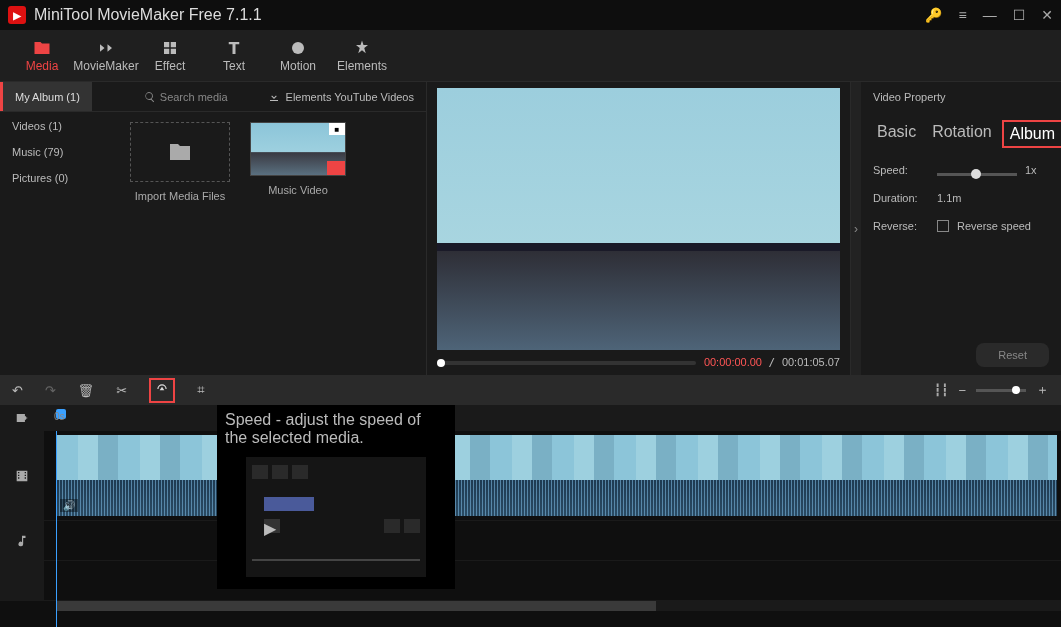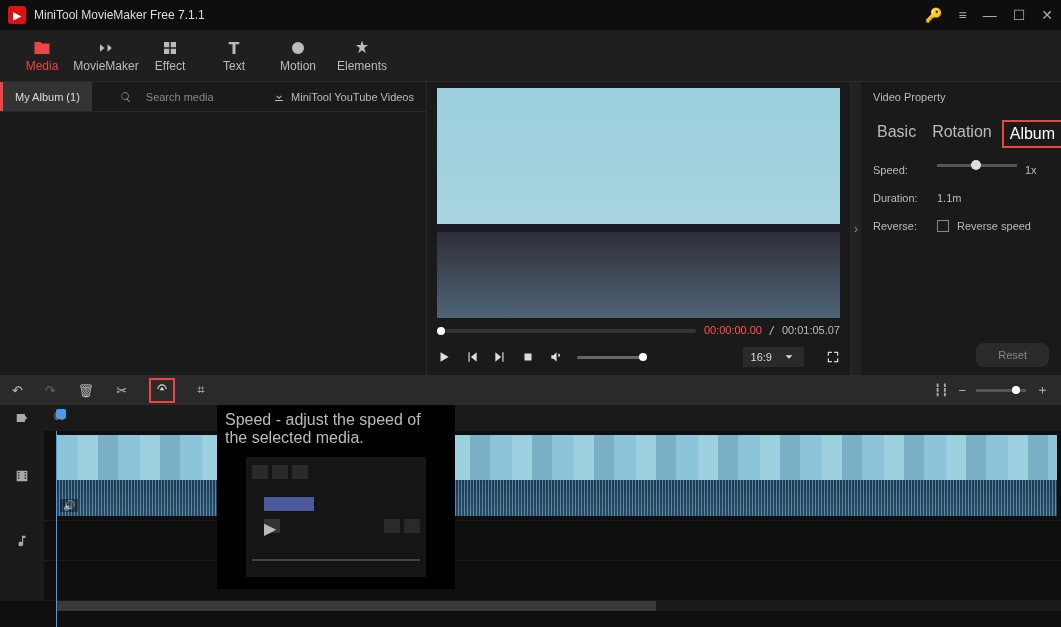--- a/index.html
+++ b/index.html
@@ -1,35 +1,35 @@
 <!DOCTYPE html>
 <html><head>
 <meta charset="utf-8">
 <style>
 * { margin:0; padding:0; box-sizing:border-box; font-family:"Segoe UI",Arial,sans-serif; }
 body { background:#1a1a1a; color:#bbb; width:1061px; height:627px; overflow:hidden; font-size:12px; }
 
 .titlebar { height:30px; background:#0e0e0e; display:flex; align-items:center; padding:0 8px; }
 .logo { width:18px; height:18px; background:#d11; border-radius:3px; margin-right:8px; display:flex; align-items:center; justify-content:center; color:#fff; font-size:10px; font-weight:bold; }
-.title { color:#ddd; font-size:12px; flex:1; }
+.title { color:#ddd; font-size:16px; flex:1; }
 .winbtns { display:flex; gap:16px; align-items:center; }
 .winbtns span { color:#aaa; cursor:pointer; font-size:14px; }
 .key { color:#f5c518; font-size:12px; }
 
 .topbar { height:52px; background:#1f1f1f; display:flex; padding:0 12px; gap:4px; border-bottom:1px solid #2a2a2a; }
 .topbtn { width:60px; display:flex; flex-direction:column; align-items:center; justify-content:center; color:#bbb; cursor:pointer; gap:2px; }
 .topbtn.active { color:#e44; }
 .topbtn svg { width:18px; height:18px; }
 .topbtn span { font-size:12px; }
 
 .main { display:flex; height:293px; }
 .mediapanel { width:426px; background:#1a1a1a; display:flex; flex-direction:column; }
 .mediabar { height:30px; display:flex; align-items:center; border-bottom:1px solid #2a2a2a; }
 .album { background:#333; padding:0 12px; height:100%; display:flex; align-items:center; color:#ddd; font-size:11px; border-left:3px solid #e44; }
-.search { flex:1; display:flex; align-items:center; padding-left:28px; color:#888; font-size:11px; gap:14px; }
+.search { flex:1; display:flex; align-items:center; padding-left:4px; color:#888; font-size:11px; gap:4px;margin-left:48px; }
 .dlbtn { padding:0 12px; color:#bbb; font-size:11px; display:flex; align-items:center; gap:6px; }
 
 .mediabody { display:flex; flex:1; }
 .medialeft { width:120px; padding:8px 12px; display:flex; flex-direction:column; gap:14px; font-size:11px; color:#bbb; }
 .mediaright { flex:1; display:flex; padding:10px; gap:20px; align-items:flex-start; }
 .importbox { width:100px; height:60px; border:1px dashed #555; display:flex; align-items:center; justify-content:center; color:#aaa; }
 .importwrap { display:flex; flex-direction:column; align-items:center; gap:8px; font-size:11px; color:#aaa; }
 .clipitem { display:flex; flex-direction:column; align-items:center; gap:8px; font-size:11px; color:#aaa; }
 .thumb { width:96px; height:54px; background:linear-gradient(#8cc5d9 0%,#9dd0df 55%,#3a3a42 57%,#5a7080 100%); position:relative; border:1px solid #444; }
 .thumb::after { content:""; position:absolute; right:0; bottom:0; width:18px; height:14px; background:#e44; }
@@ -51,21 +51,21 @@
 .volslider { width:70px; height:3px; background:#666; border-radius:2px; position:relative; }
 .volslider::after { content:""; width:8px; height:8px; background:#fff; border-radius:50%; position:absolute; right:0; top:-3px; }
 .aspect { margin-left:auto; background:#2a2a2a; padding:3px 8px; display:flex; align-items:center; gap:10px; font-size:11px; color:#ddd; }
 .fsicon { margin-left:8px; }
 
 .proppanel { width:200px; background:#1a1a1a; display:flex; flex-direction:column; padding-bottom:8px; }
 .prophdr { height:30px; display:flex; align-items:center; padding:0 12px; font-size:11px; color:#bbb; }
 .proptabs { display:flex; gap:4px; padding:8px 10px; font-size:16px; }
 .proptabs span { padding:3px 6px; color:#bbb; cursor:pointer; }
 .proptabs span.active { border:2px solid #e44; color:#fff; }
-.proprow { display:flex; align-items:flex-start; padding:8px 12px; font-size:11px; color:#bbb; gap:8px; }
+.proprow { display:flex; align-items:flex-end; padding:8px 12px; font-size:11px; color:#bbb; gap:8px; }
 .proprow .lbl { width:56px; }
 .speedslider { width:80px; height:3px; background:#555; position:relative; }
 .speedslider::after { content:""; width:10px; height:10px; background:#ddd; border-radius:50%; position:absolute; left:42%; top:-4px; }
 .chk { width:12px; height:12px; border:1px solid #888; }
 .rightgap { display:flex; }
 .resetbtn { margin:auto 12px 0 auto; display:flex; background:#2a2a2a; color:#888; padding:6px 22px; font-size:11px; cursor:pointer;border-radius:8px; }
 
 .toolbar { height:30px; background:#2a2a2a; display:flex; align-items:center; padding:0 12px; gap:22px; }
 .toolbar .t { color:#bbb; font-size:13px; cursor:pointer; }
 .toolbar .t.boxed { border:2px solid #e44; padding:2px 4px; }
@@ -161,61 +161,57 @@
       <div class="search">
         <svg width="12" height="12" viewBox="0 0 24 24">
             <path d="M10 2a8 8 0 015.3 13.9l5 5-1.4 1.4-5-5A8 8 0 1110 2zm0 2a6 6 0 100 12 6 6 0 000-12z"></path>
           </svg>
         <span>Search media</span>
       </div>
       <div class="dlbtn">
         <svg width="12" height="12" viewBox="0 0 24 24">
             <path d="M12 3v10l4-4 1.4 1.4L12 16 6.6 10.4 8 9l4 4V3h0zM4 18h16v2H4v-2z"></path>
           </svg>
-        <span>MiniTool YouTube Videos</span>
+        <span>Elements YouTube Videos</span>
+      </div>
+    </div>
+    <div class="mediabody">
+      <div class="medialeft">
+        <div>Videos (1)</div>
+        <div>Music (79)</div>
+        <div>Pictures (0)</div>
+      </div>
+      <div class="mediaright">
+        <div class="importwrap">
+          <div class="importbox">
+            <svg width="24" height="24" viewBox="0 0 24 24">
+                <path fill="#aaa" d="M10 4H2v16h20V6H12l-2-2z"></path>
+              </svg>
+          </div>
+          <span>Import Media Files</span>
+        </div>
+        <div class="clipitem">
+          <div class="thumb">
+            <div class="camcorner">■</div>
+          </div>
+          <span>Music Video</span>
+        </div>
       </div>
     </div>
   </div>
 
   <div class="playerpanel">
     <div class="preview">
       <div class="bridge"></div>
     </div>
     <div class="scrubrow">
       <div class="scrubtrack">
           <div class="scrubhead"></div>
         </div>
       <span class="timecode"><span class="tc-cur">00:00:00.00</span> / <span>00:01:05.07</span></span>
-    </div>
-    <div class="controls">
-      <svg viewBox="0 0 24 24">
-          <path d="M6 4l14 8-14 8V4z"></path>
-        </svg>
-      <svg viewBox="0 0 24 24">
-          <path d="M6 4h2v16H6V4zm14 0L10 12l10 8V4z"></path>
-        </svg>
-      <svg viewBox="0 0 24 24">
-          <path d="M4 4l10 8-10 8V4zm12 0h2v16h-2V4z"></path>
-        </svg>
-      <svg viewBox="0 0 24 24">
-          <rect x="6" y="6" width="12" height="12"></rect>
-        </svg>
-      <svg viewBox="0 0 24 24">
-          <path d="M4 9h4l5-5v16l-5-5H4V9zm12 3a3 3 0 000-6v6z"></path>
-        </svg>
-      <div class="volslider"></div>
-      <div class="aspect">
-        <span>16:9</span>
-        <svg width="10" height="10" viewBox="0 0 24 24">
-            <path d="M6 9l6 6 6-6z"></path>
-          </svg>
-      </div>
-      <svg class="fsicon" viewBox="0 0 24 24" width="14" height="14">
-          <path d="M3 3h7v2H5v5H3V3zm18 0v7h-2V5h-5V3h7zM3 21v-7h2v5h5v2H3zm18 0h-7v-2h5v-5h2v7z"></path>
-        </svg>
     </div>
   </div>
 
   <div class="rightgap">
     <div style="width:10px;background:#222;display:flex;align-items:center;justify-content:center;color:#888;cursor:pointer">›</div>
     <div class="proppanel">
       <div class="prophdr">Video Property</div>
       <div class="proptabs">
         <span>Basic</span>
         <span>Rotation</span>

